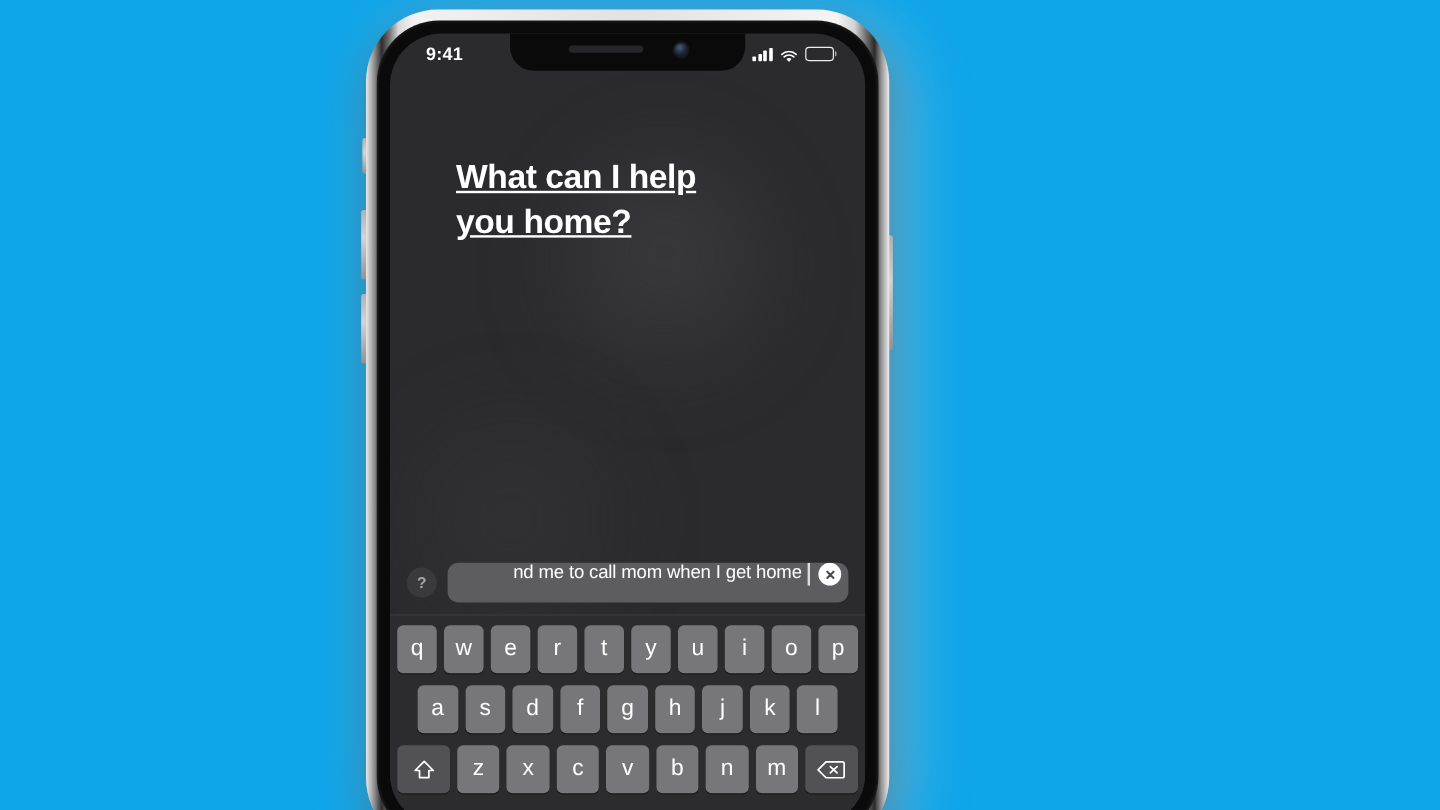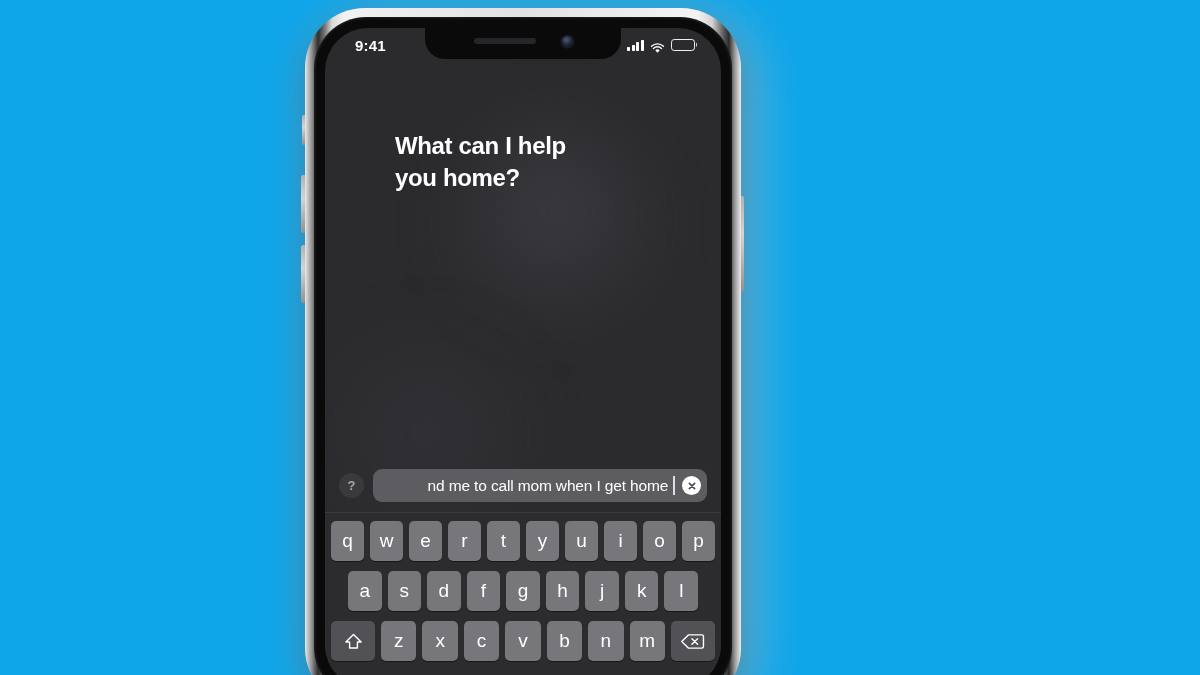--- a/index.html
+++ b/index.html
@@ -148,28 +148,29 @@
     content:""; position:absolute; right:-3.4px; top:50%;
     transform:translateY(-50%);
     width:1.9px; height:4.4px; border-radius:0 1.4px 1.4px 0;
     background:rgba(255,255,255,.75);
   }
   .batt-fill { height:100%; width:88%; border-radius:1.6px; background:#fff; }
 
   
   .prompt {
     position:absolute;
-    left:70px; top:102px;
+    left:55px; top:102px;
     width:280px;
     color:#ffffff;
-    font-size:24px;
+    font-size:28px;
     font-weight:bold;
     line-height:1.32;
     letter-spacing:-.35px;
     z-index:5;
+    text-decoration:underline;
   }
 
   
   .input-row {
     position:absolute;
     left:0; right:0;
     bottom:186px;
     display:flex; align-items:center;
     padding:0 14px 0 14px;
     gap:9px;
@@ -182,21 +183,21 @@
     color:#a7a7ad;
     font-size:13px; font-weight:bold;
     display:flex; align-items:center; justify-content:center;
     line-height:1;
   }
   .text-field {
     flex:1 1 auto;
     height:33px;
     background:#5c5c61;
     border-radius:9px;
-    display:flex; align-items:center;
+    display:flex; align-items:flex-start;
     padding:0 6px 0 0;
     overflow:hidden;
     gap:4px;
   }
   .field-text {
     flex:1 1 auto;
     color:#ffffff;
     font-size:15.5px;
     white-space:nowrap;
     overflow:hidden;

